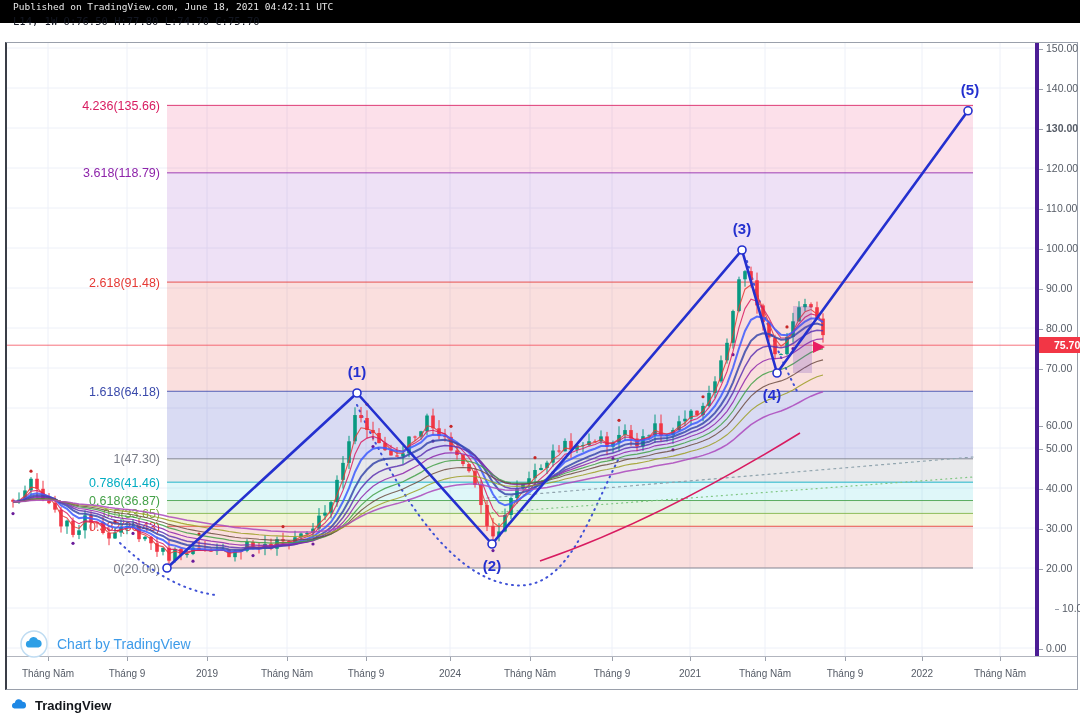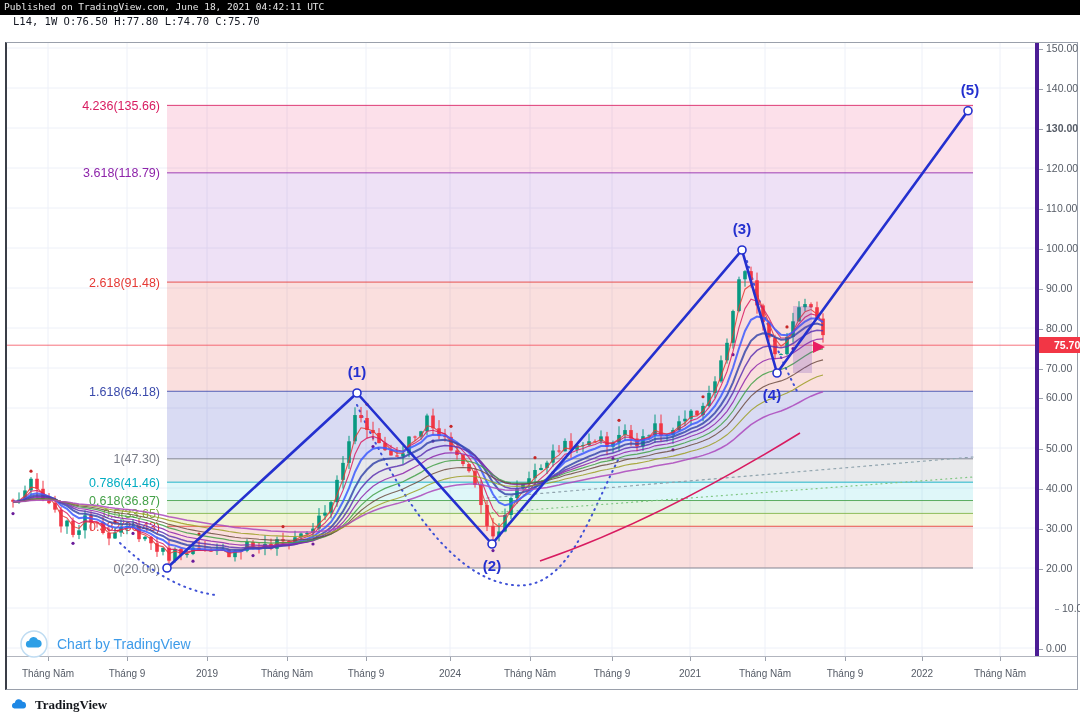--- a/index.html
+++ b/index.html
@@ -1,37 +1,37 @@
 <!DOCTYPE html>
 <html><head>
 <meta charset="utf-8">
 <style>
   html,body{margin:0;padding:0;background:#fff;}
   #stage{position:relative;width:1080px;height:720px;background:#fff;overflow:hidden;
          font-family:"Liberation Sans", sans-serif;}
-  #published-bar{position:absolute;left:0;top:0;width:1080px;height:15px;background:#000;
+  #published-bar{position:absolute;left:0;top:0;width:1080px;height:23px;background:#000;
       color:#e6e6e6;font-family:"DejaVu Sans Mono", monospace;font-size:9.5px;line-height:13px;
-      padding-left:4px;box-sizing:border-box;white-space:nowrap;}
+      padding-left:13px;box-sizing:border-box;white-space:nowrap;}
   #ohlc-line{position:absolute;left:13px;top:15px;color:#131722;
       font-family:"DejaVu Sans Mono", monospace;font-size:10.5px;white-space:nowrap;}
   #chart-frame{position:absolute;left:5px;top:42px;width:1073px;height:648px;box-sizing:border-box;
       border:1px solid #9aa0ab;border-left:2px solid #3a3e47;background:#fff;}
   #plot-wrap{position:absolute;left:0;top:0;width:1028px;height:613px;}
   #price-axis{position:absolute;left:1028px;top:0;width:42px;height:613px;border-left:4px solid #4c1d95;}
   .pa-label{position:absolute;left:0;width:100%;height:12px;color:#555b66;font-size:10.5px;line-height:12px;}
   .pa-label .tick{display:inline-block;width:4px;height:1px;background:#9aa0ab;vertical-align:middle;margin-right:3px;}
   #price-badge{position:absolute;left:0;width:42px;height:16px;color:#fff;font-size:10.5px;font-weight:bold;
       line-height:16px;padding-left:15px;box-sizing:border-box;}
   #time-axis{position:absolute;left:0;top:613px;width:1070px;height:33px;border-top:1px solid #b2b5be;}
   .ta-label{position:absolute;top:11px;transform:translateX(-50%);color:#555b66;font-size:10px;white-space:nowrap;}
   .ta-tick{position:absolute;top:0;width:1px;height:4px;background:#9aa0ab;}
   #watermark{position:absolute;left:20px;top:630px;display:flex;align-items:center;gap:9px;}
   #watermark-text{color:#3d9be9;font-size:14px;}
   #footer{position:absolute;left:0;top:690px;width:1080px;height:30px;background:#fff;
-      display:flex;align-items:center;padding-left:9px;box-sizing:border-box;gap:6px;font-family:Liberation Serif, serif;}
+      display:flex;align-items:center;padding-left:9px;box-sizing:border-box;gap:6px;}
   #footer-text{color:#14171c;font-size:13px;font-weight:bold;}
   svg text{font-family:"Liberation Sans", sans-serif;}
 </style>
 </head>
 <body>
 
 <div id="stage">
 
   <div id="published-bar">
     <span>Published on TradingView.com, June 18, 2021 04:42:11 UTC</span>
@@ -436,21 +436,21 @@
     <div id="price-axis">
         <div class="pa-label" style="top: -1px;"><span class="tick"></span>150.00</div>
         <div class="pa-label" style="top: 39px;"><span class="tick"></span>140.00</div>
         <div class="pa-label" style="top: 79px; font-weight: bold;"><span class="tick"></span>130.00</div>
         <div class="pa-label" style="top: 119px;"><span class="tick"></span>120.00</div>
         <div class="pa-label" style="top: 159px;"><span class="tick"></span>110.00</div>
         <div class="pa-label" style="top: 199px;"><span class="tick"></span>100.00</div>
         <div class="pa-label" style="top: 239px;"><span class="tick"></span>90.00</div>
         <div class="pa-label" style="top: 279px;"><span class="tick"></span>80.00</div>
         <div class="pa-label" style="top: 319px;"><span class="tick"></span>70.00</div>
-        <div class="pa-label" style="top: 348px;"><span class="tick"></span>60.00</div>
+        <div class="pa-label" style="top: 376px;"><span class="tick"></span>60.00</div>
         <div class="pa-label" style="top: 399px;"><span class="tick"></span>50.00</div>
         <div class="pa-label" style="top: 439px;"><span class="tick"></span>40.00</div>
         <div class="pa-label" style="top: 479px;"><span class="tick"></span>30.00</div>
         <div class="pa-label" style="top: 519px;"><span class="tick"></span>20.00</div>
         <div class="pa-label" style="top: 559px; margin-left: 16px;"><span class="tick"></span>10.00</div>
         <div class="pa-label" style="top: 599px;"><span class="tick"></span>0.00</div>
         <div id="price-badge" style="top: 294.2px; background: rgb(242, 54, 69);">75.70</div>
       </div>
     <div id="time-axis">
         <div class="ta-tick" style="left: 41px;"></div>

